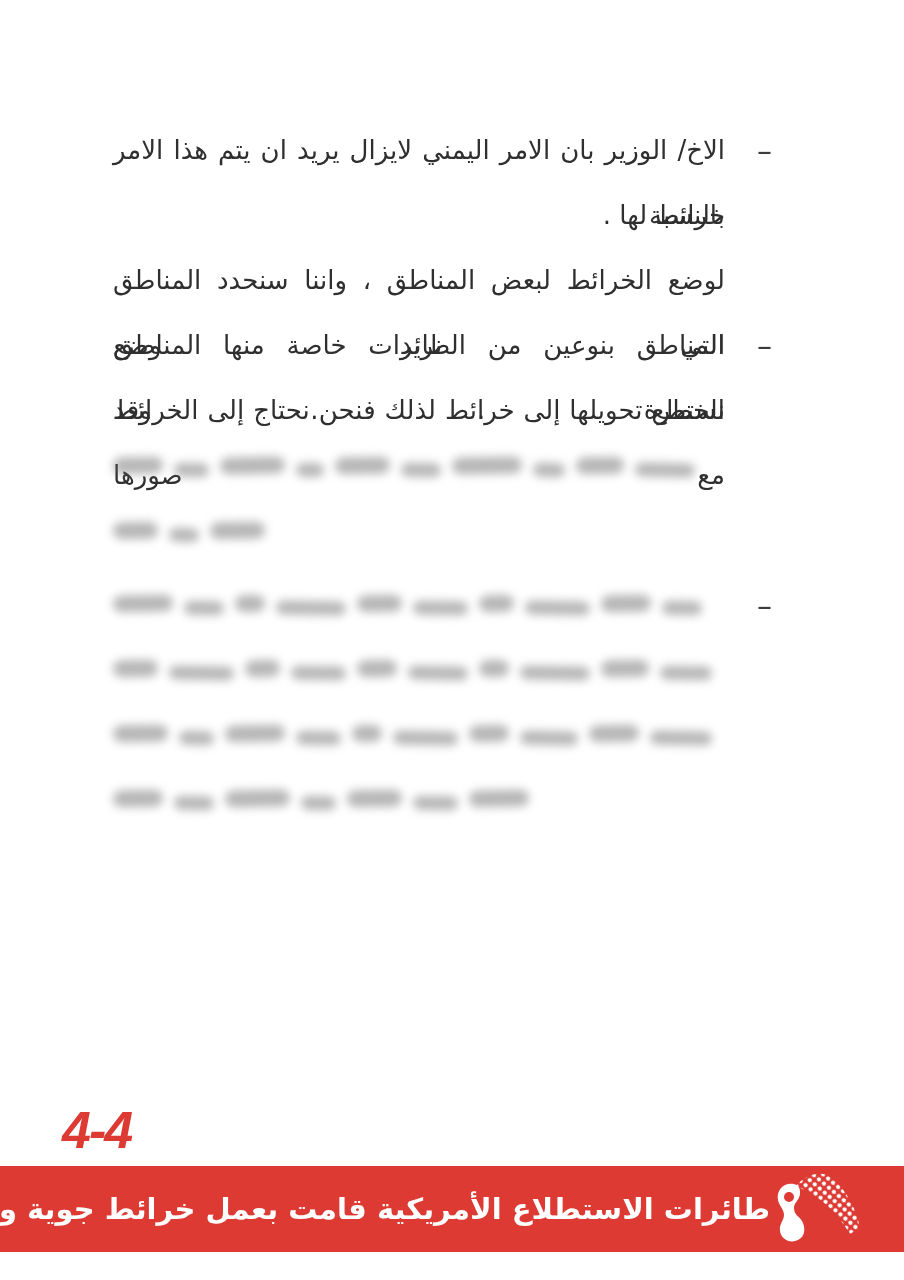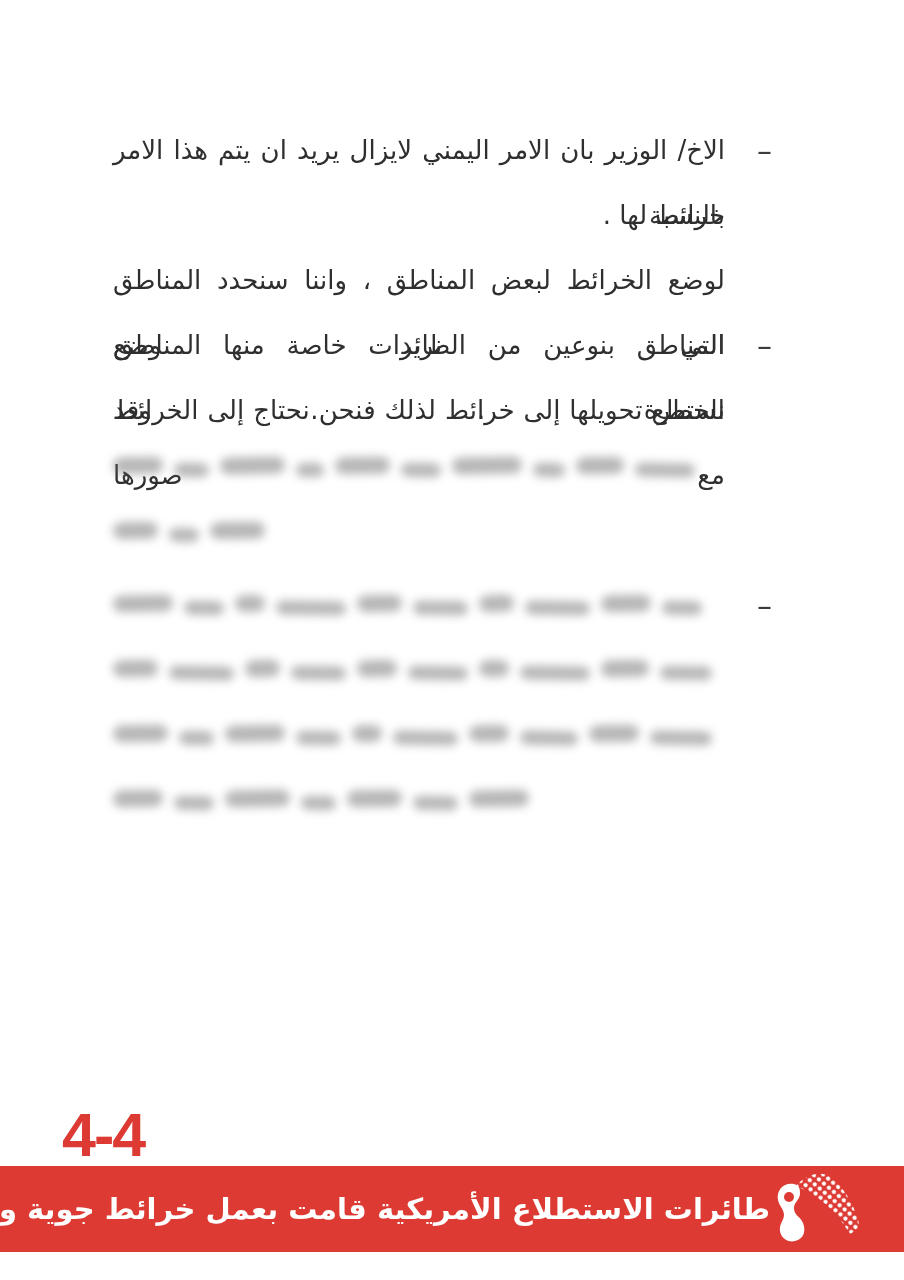--- a/index.html
+++ b/index.html
@@ -49,22 +49,22 @@
     height:17px;background:var(--blur-ink);
     border-radius:9px;flex:0 0 auto;
   }
   .blob:nth-child(odd){transform:translateY(-2px) rotate(-1deg);}
   .blob:nth-child(even){transform:translateY(2px) rotate(1deg);height:14px;}
 
   
   .page-number{
     position:absolute;left:62px;top:1100px;
     font-family:"Liberation Sans", sans-serif;
-    font-weight:bold;font-size:61px;
-    color:var(--red);letter-spacing:-2px;
+    font-weight:bold;font-size:52px;
+    color:var(--red);letter-spacing:-2px;font-style:italic;
   }
   .footer-banner{
     position:absolute;left:0;top:1166px;width:904px;height:86px;
     background:var(--red);
   }
   .footer-title{
     position:absolute;right:134px;top:0;height:86px;line-height:86px;
     font-size:29px;font-weight:bold;color:#ffffff;
     direction:rtl;white-space:nowrap;
     font-family:"DejaVu Sans", sans-serif;

